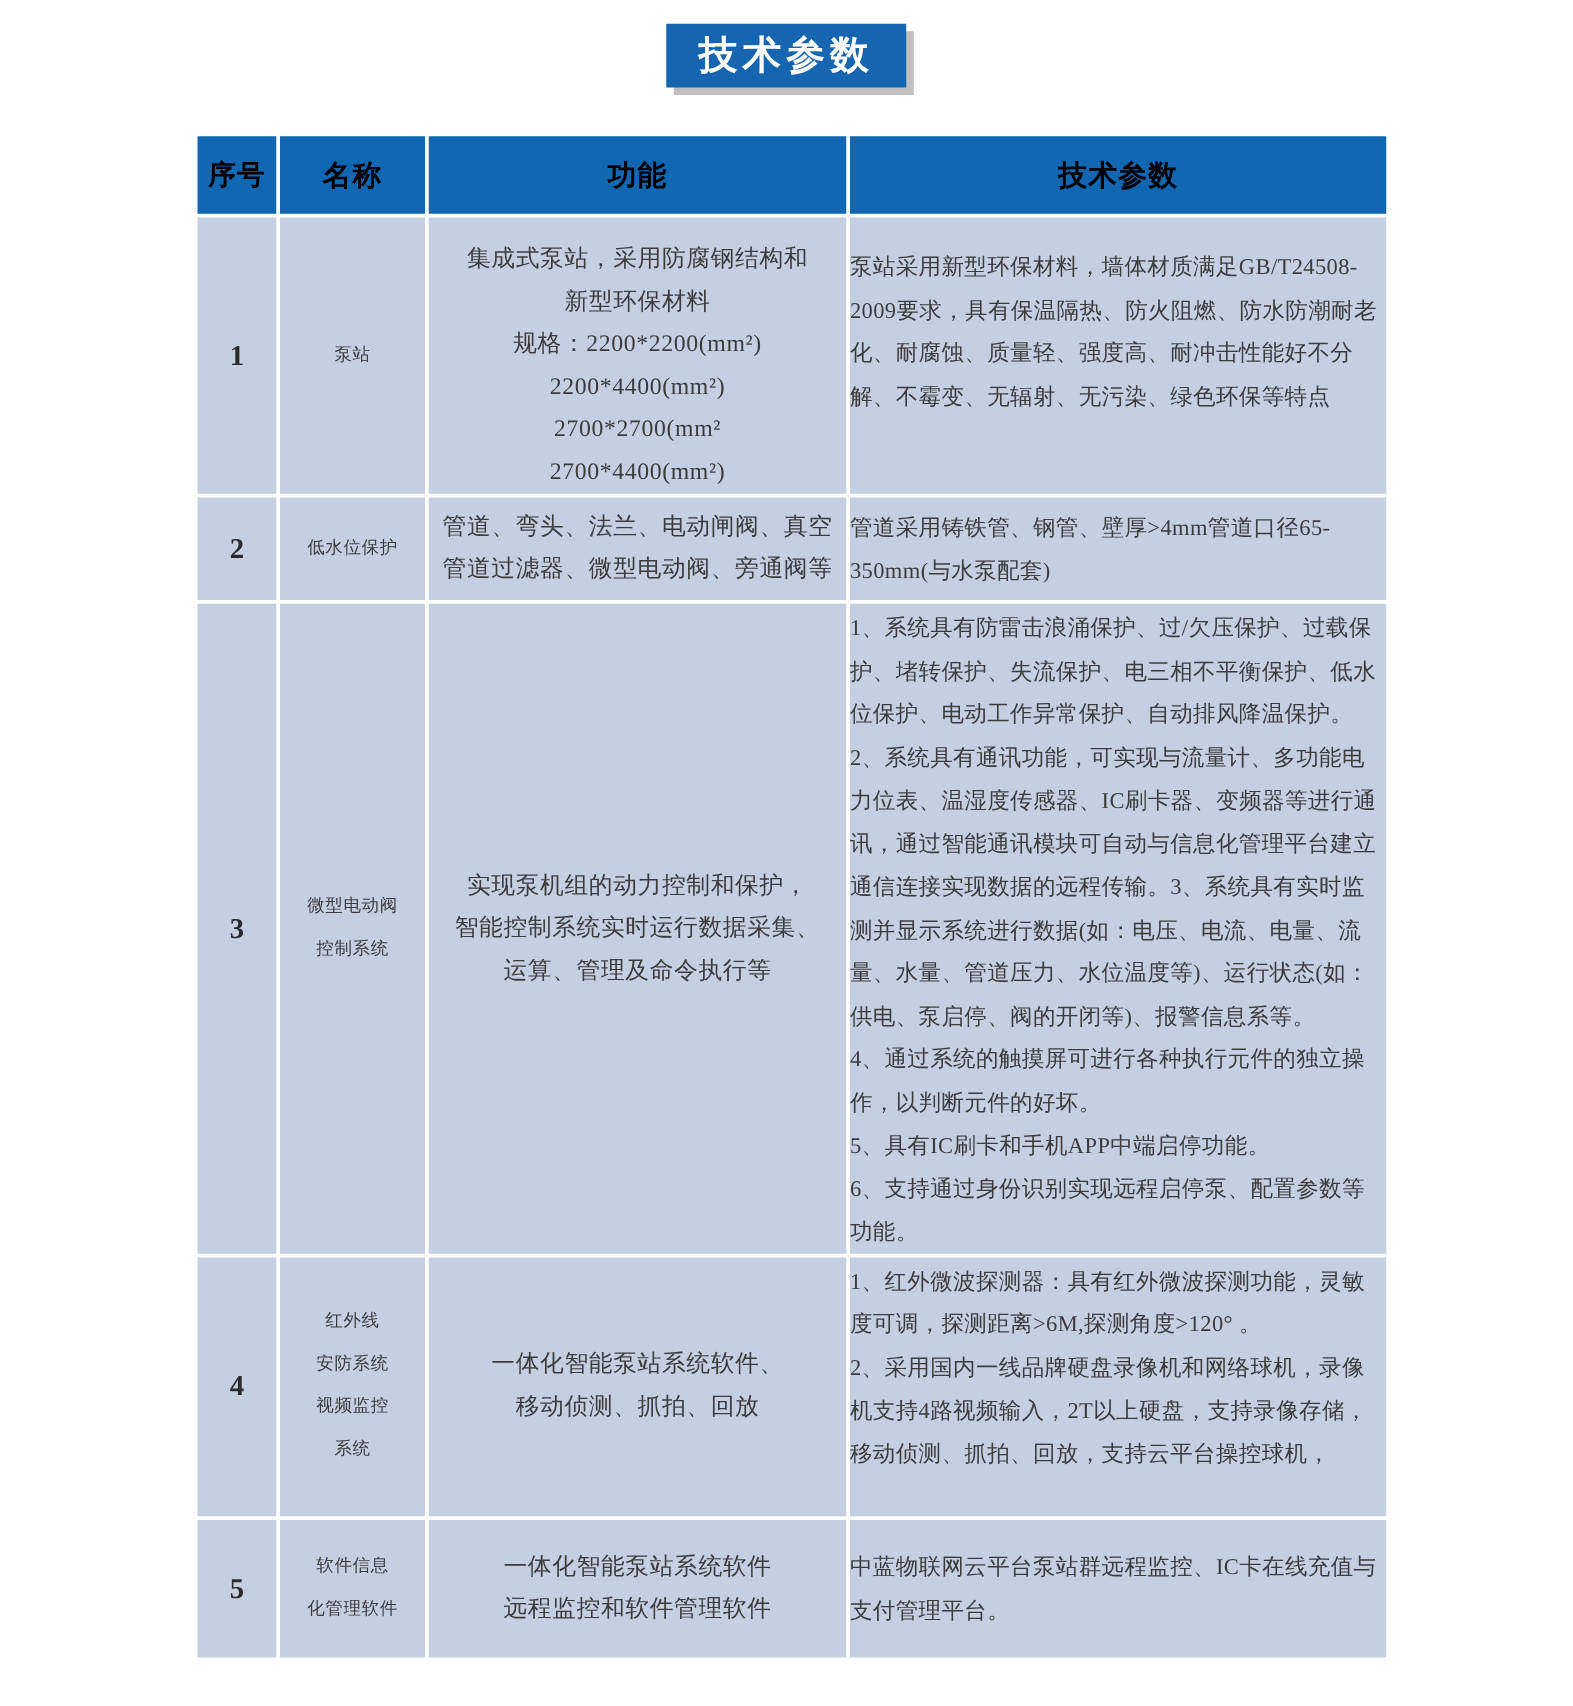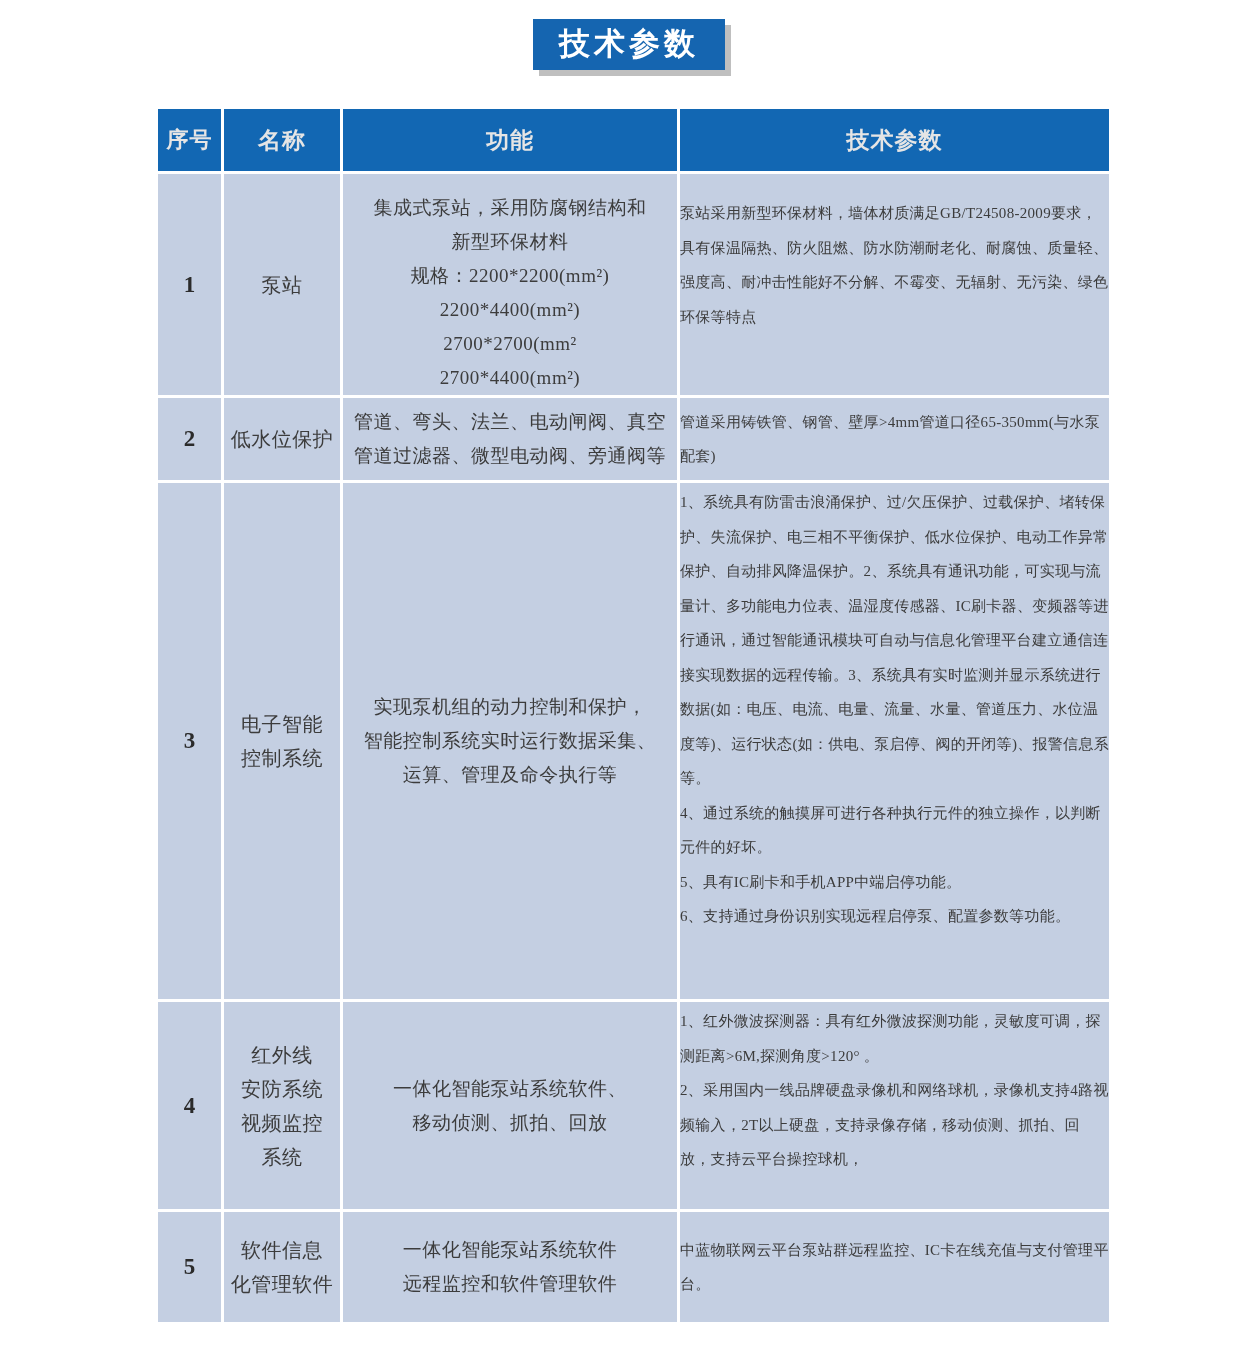--- a/index.html
+++ b/index.html
@@ -54,21 +54,21 @@
   }
   table.spec th,
   table.spec td {
     padding: 0;
     vertical-align: middle;
   }
 
   
   thead th {
     background: #1267b3;
-    color: #e5e5e5;
+    color: #000000;
     font-family: "Liberation Sans", "DejaVu Sans", sans-serif;
     font-weight: bold;
     font-size: 23px;
     height: 62px;
     text-align: center;
     letter-spacing: 1px;
   }
   thead th.h-idx { font-size: 22px; }
 
   
@@ -77,35 +77,35 @@
   }
   td.c-idx {
     text-align: center;
     font-weight: bold;
     font-size: 23px;
     color: #2b2b2b;
     font-family: "Liberation Serif", "DejaVu Serif", serif;
   }
   td.c-name {
     text-align: center;
-    font-size: 20px;
+    font-size: 14px;
     line-height: 34px;
     color: #3c3c3c;
     letter-spacing: 0.5px;
   }
   td.c-func {
     text-align: center;
     font-size: 19px;
     line-height: 34px;
     color: #3c3c3c;
     letter-spacing: 0.5px;
   }
   td.c-spec {
     text-align: left;
-    font-size: 15px;
+    font-size: 18px;
     line-height: 34.5px;
     color: #3c3c3c;
     padding: 0 14px 0 16px;
     letter-spacing: 0.3px;
   }
   .cell-inner {
     display: block;
     white-space: pre-line;
   }
   
@@ -173,21 +173,21 @@
             <span class="cell-inner">管道、弯头、法兰、电动闸阀、真空
 管道过滤器、微型电动阀、旁通阀等</span>
           </td>
         <td class="c-spec">
             <span class="cell-inner">管道采用铸铁管、钢管、壁厚&gt;4mm管道口径65-350mm(与水泵配套)</span>
           </td>
       </tr>
       <tr class="r3">
         <td class="c-idx">3</td>
         <td class="c-name">
-            <span class="cell-inner">电子智能
+            <span class="cell-inner">微型电动阀
 控制系统</span>
           </td>
         <td class="c-func">
             <span class="cell-inner">实现泵机组的动力控制和保护，
 智能控制系统实时运行数据采集、
 运算、管理及命令执行等</span>
           </td>
         <td class="c-spec">
             <span class="cell-inner">1、系统具有防雷击浪涌保护、过/欠压保护、过载保护、堵转保护、失流保护、电三相不平衡保护、低水位保护、电动工作异常保护、自动排风降温保护。2、系统具有通讯功能，可实现与流量计、多功能电力位表、温湿度传感器、IC刷卡器、变频器等进行通讯，通过智能通讯模块可自动与信息化管理平台建立通信连接实现数据的远程传输。3、系统具有实时监测并显示系统进行数据(如：电压、电流、电量、流量、水量、管道压力、水位温度等)、运行状态(如：供电、泵启停、阀的开闭等)、报警信息系等。
 4、通过系统的触摸屏可进行各种执行元件的独立操作，以判断元件的好坏。

